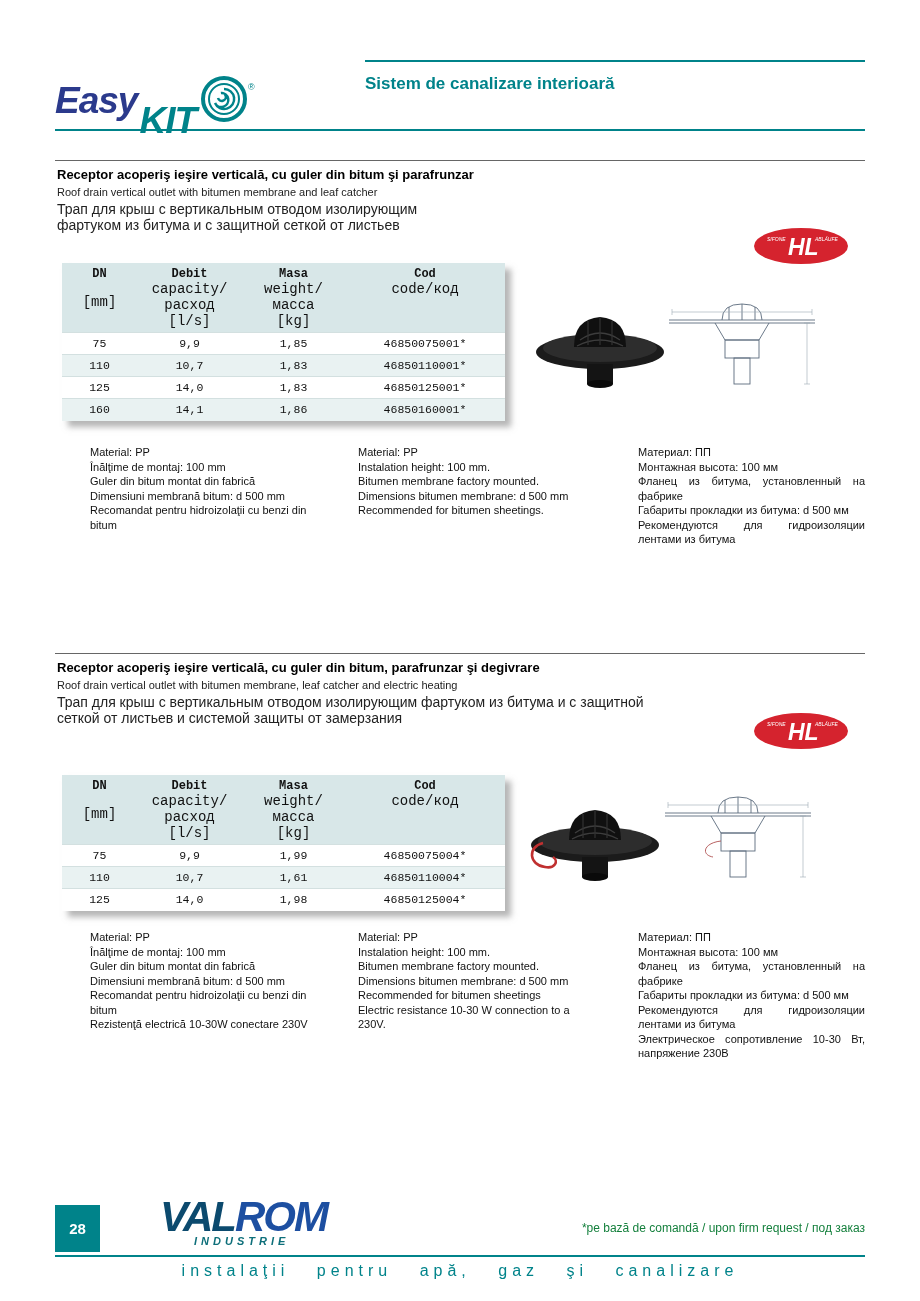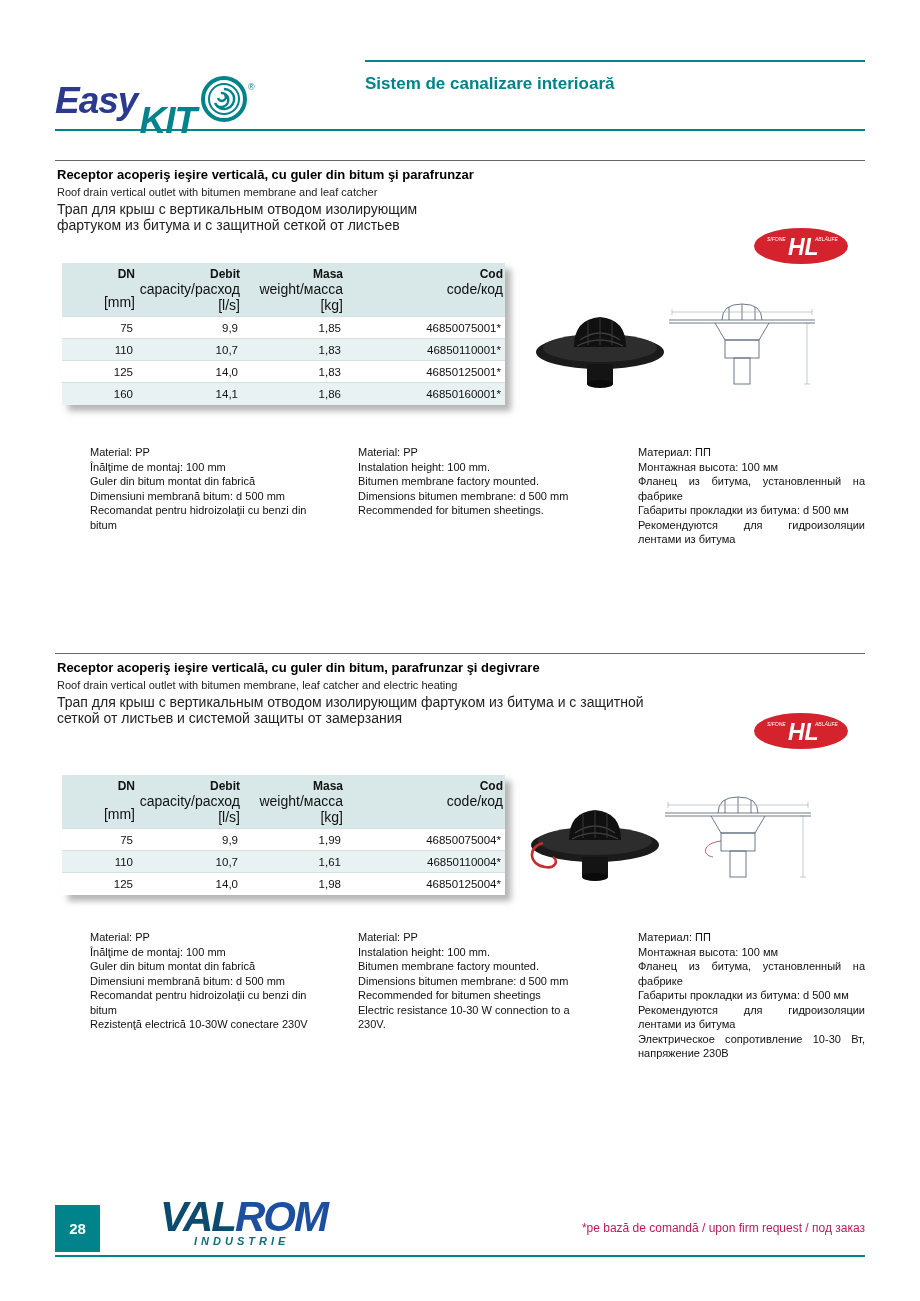--- a/index.html
+++ b/index.html
@@ -28,21 +28,21 @@
   .sec-title { position:absolute; left:2px; top:7px; font-size:13px; font-weight:bold; color:#000; }
   .sec-sub-en { position:absolute; left:2px; top:26px; font-size:11px; color:#222; }
   .sec-sub-ru { position:absolute; left:2px; top:41px; font-size:14px; color:#222; white-space:pre-line; line-height:16px; }
 
   .hl-logo { position:absolute; left:698px; width:96px; height:40px; }
 
   
   .spec-table {
     position:absolute; left:7px; width:443px; border-collapse:collapse;
     background:#6d28d9; box-shadow:6px 6px 6px rgba(110,110,110,.5);
-    font-size:11.5px; text-align:right; table-layout:fixed;
+    font-size:11.5px; text-align:center; table-layout:fixed;font-family:Liberation Mono, monospace;
   }
   .spec-table th { background:#d8e7e8; padding:4px 2px 3px 2px; vertical-align:top; font-weight:normal; }
   .th-main { font-weight:bold; font-size:12px; min-height:14px; }
   .th-sub  { font-weight:normal; font-size:14px; min-height:13px; }
   .spec-table td { height:22px; padding:1px 4px; border-top:1px solid #d3e0e0; background:#fff; }
   .spec-table tbody tr:nth-child(even) td { background:#e9f2f2; }
 
   
   .notes { position:absolute; left:7px; width:803px; font-size:11px; line-height:14.5px; color:#111; }
   .note-col { position:absolute; top:0; }
@@ -53,21 +53,21 @@
 
   
   .footer { left:55px; top:1195px; width:810px; height:106px; }
   .pagebox { position:absolute; left:0; top:10px; width:45px; height:47px; background:#00838a;
              color:#fff; font-size:15px; font-weight:bold; display:flex; align-items:center; justify-content:center; }
   .valrom { position:absolute; left:105px; top:0; }
   .vr-main { font-size:42px; font-weight:bold; font-style:italic; letter-spacing:-2px; line-height:44px; }
   .vr-val { color:#0c4a6e; }
   .vr-rom { color:#1d4fa1; }
   .vr-sub { font-size:11px; font-weight:bold; font-style:italic; letter-spacing:4px; color:#0e6f7a; margin-top:-4px; margin-left:34px; }
-  .footnote { position:absolute; right:0; top:26px; font-size:12px; color:#be185d; text-align:right; }
+  .footnote { position:absolute; right:0; top:26px; font-size:12px; color:#15803d; text-align:right; }
   .foot-rule { position:absolute; left:0; top:60px; width:810px; height:2px; background:#00838a; }
   .tagline { position:absolute; left:0; top:67px; width:810px; text-align:center;
              color:#00838a; font-size:16px; letter-spacing:5px; word-spacing:18px; }
 </style>
 </head>
 <body>
 
 <div class="page">
 
   <div class="abs logo-wrap">
@@ -360,15 +360,16 @@
   <div class="abs footer">
     <div class="pagebox">28</div>
     <div class="valrom">
       <div class="vr-main">
         <span class="vr-val">VAL</span><span class="vr-rom">ROM</span>
       </div>
       <div class="vr-sub">INDUSTRIE</div>
     </div>
     <div class="footnote">*pe bază de comandă / upon firm request / под заказ</div>
     <div class="foot-rule"></div>
+    <div class="tagline">instalaţii pentru apă, gaz şi canalizare</div>
   </div>
 
 </div>
 
 </body></html>

